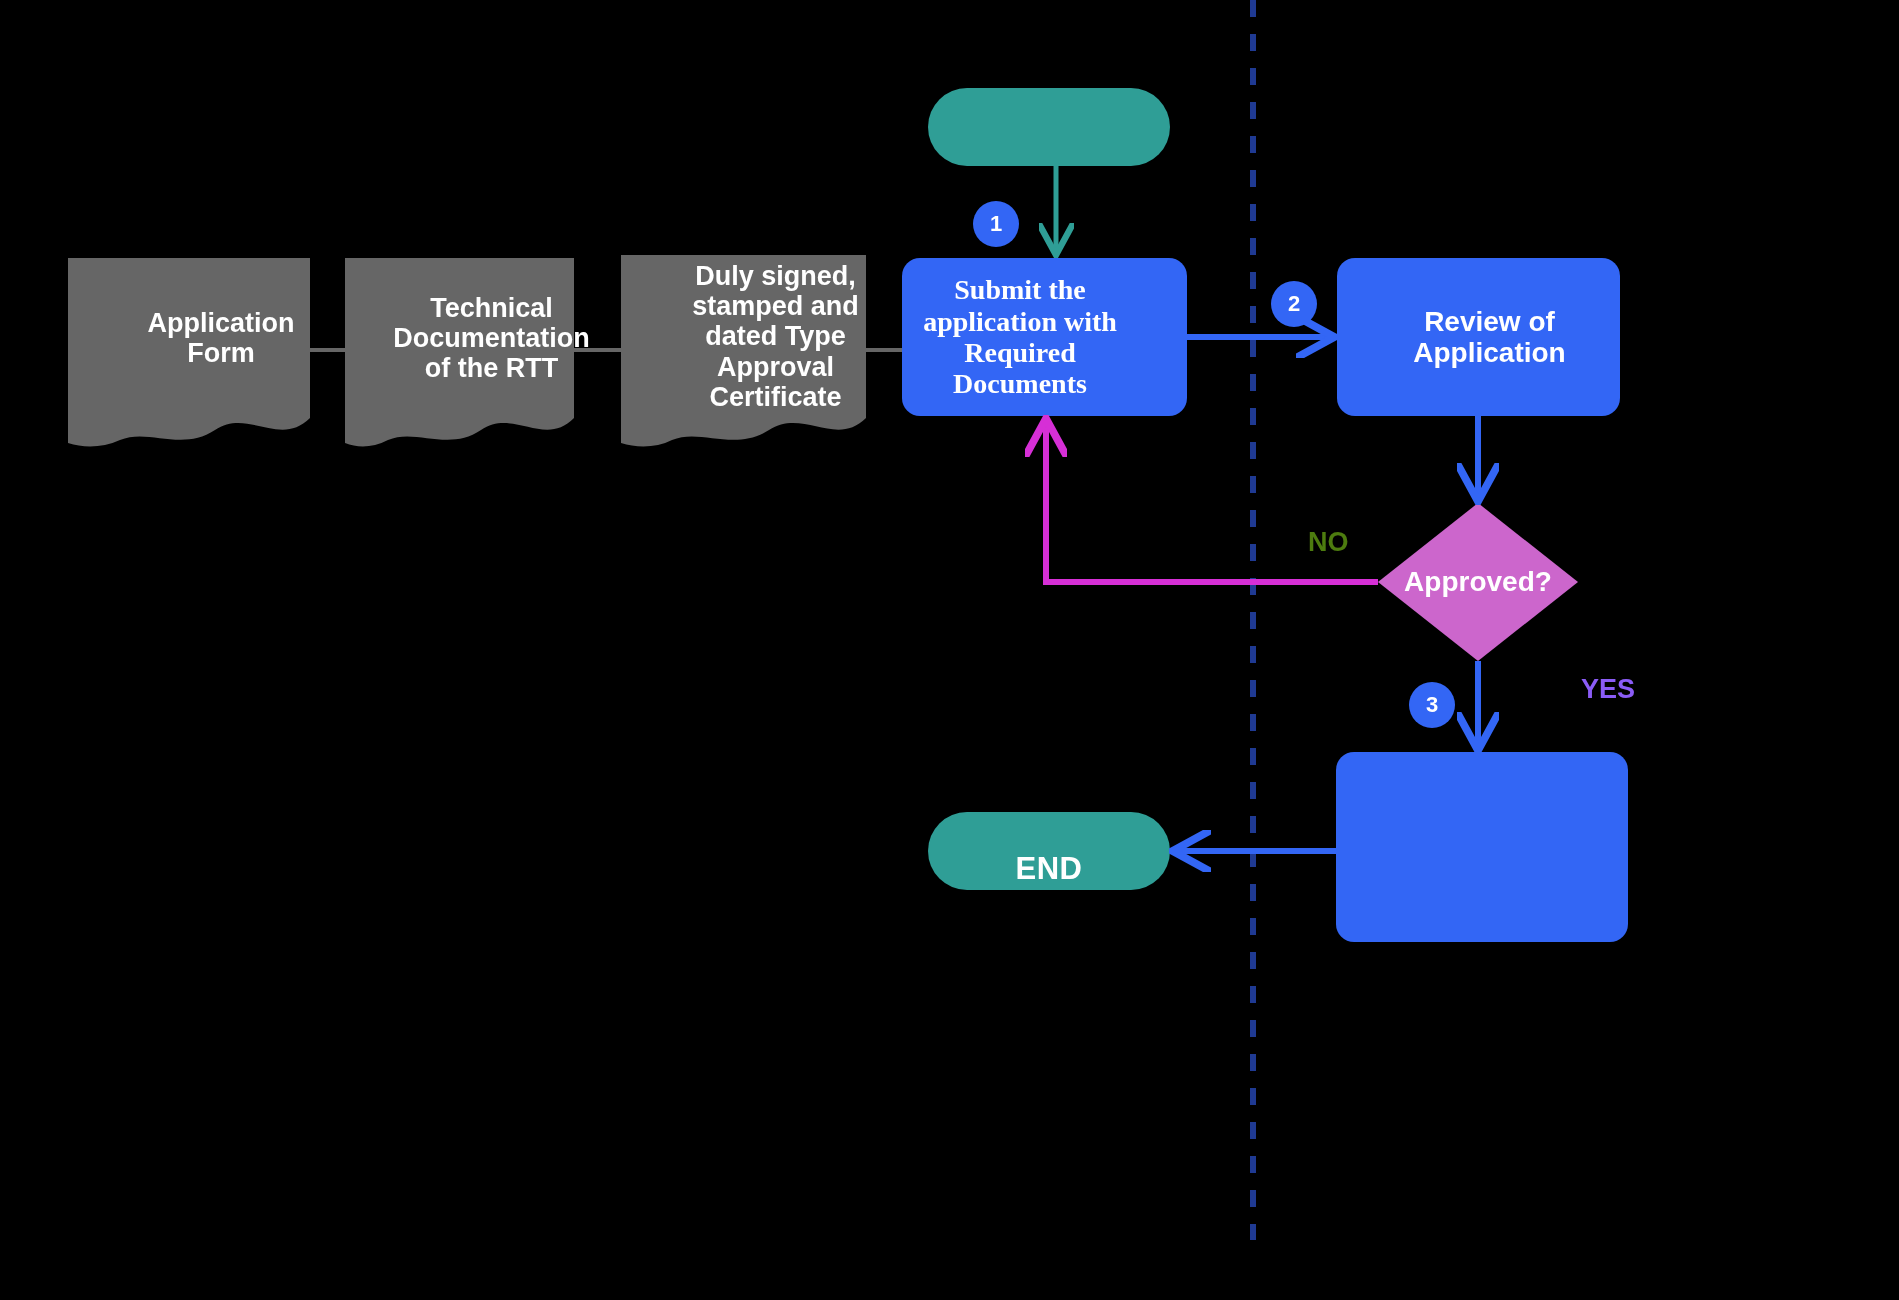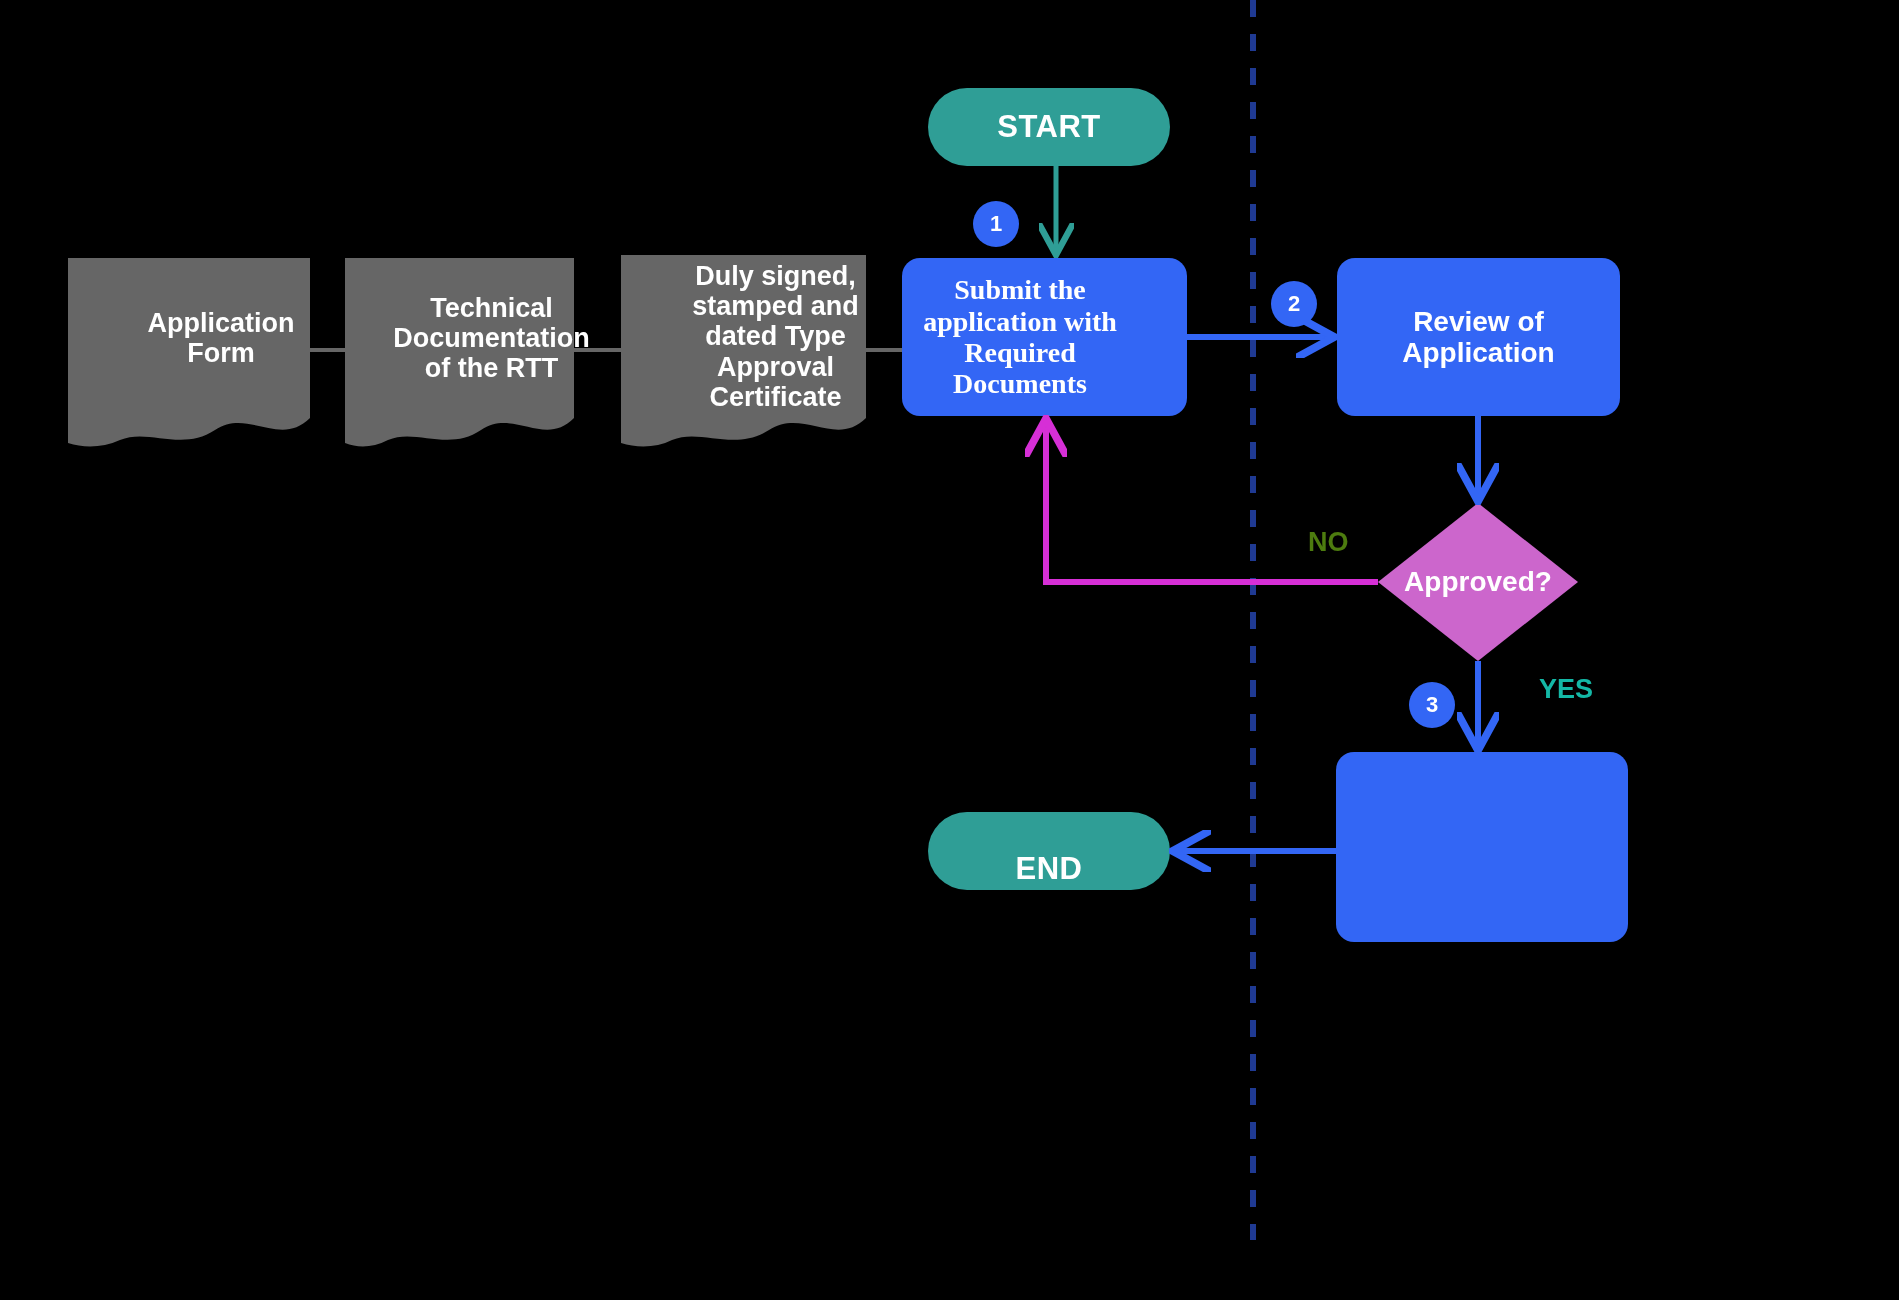--- a/index.html
+++ b/index.html
@@ -136,38 +136,37 @@
   <div class="node-label doc-label" style="left:345px; top:258px; width:229px; height:160px;">Technical
 Documentation
 of the RTT</div>
 
   <div class="node-label doc-label" style="left:621px; top:255px; width:245px; height:163px;">Duly signed,
 stamped and
 dated Type
 Approval
 Certificate</div>
 
-  <div class="node-label term-label" style="left:928px; top:88px; width:242px; height:78px;">START</div>
 
   <div class="node-label term-label" style="left:928px; top:840px; width:242px; height:58px;">END</div>
 
   <div class="node-label proc-label" style="left:902px; top:258px; width:236px; height:158px;font-family:Liberation Serif, serif;">Submit the
 application with
 Required
 Documents</div>
 
-  <div class="node-label proc-label" style="left:1337px; top:258px; width:283px; height:158px;">Review of
+  <div class="node-label proc-label" style="left:1337px; top:258px; width:283px; height:158px;padding-left:11px;">Review of
 Application</div>
 
 
   <div class="node-label dec-label" style="left:1378px; top:552px; width:200px; height:60px;">Approved?</div>
 
   <div class="badge-label" style="left:973px; top:201px; width:46px; height:46px;">1</div>
 
   <div class="badge-label" style="left:1271px; top:281px; width:46px; height:46px;">2</div>
 
   <div class="badge-label" style="left:1409px; top:682px; width:46px; height:46px;">3</div>
 
   <div class="edge-label" style="left:1308px; top:527px; color:#4d7c0f;">NO</div>
 
-  <div class="edge-label" style="left:1539px; top:674px; color:#14b8a6;">YES</div>
+  <div class="edge-label" style="left:1581px; top:674px; color:#8b5cf6;">YES</div>
 
 </div>
 
 </body></html>

